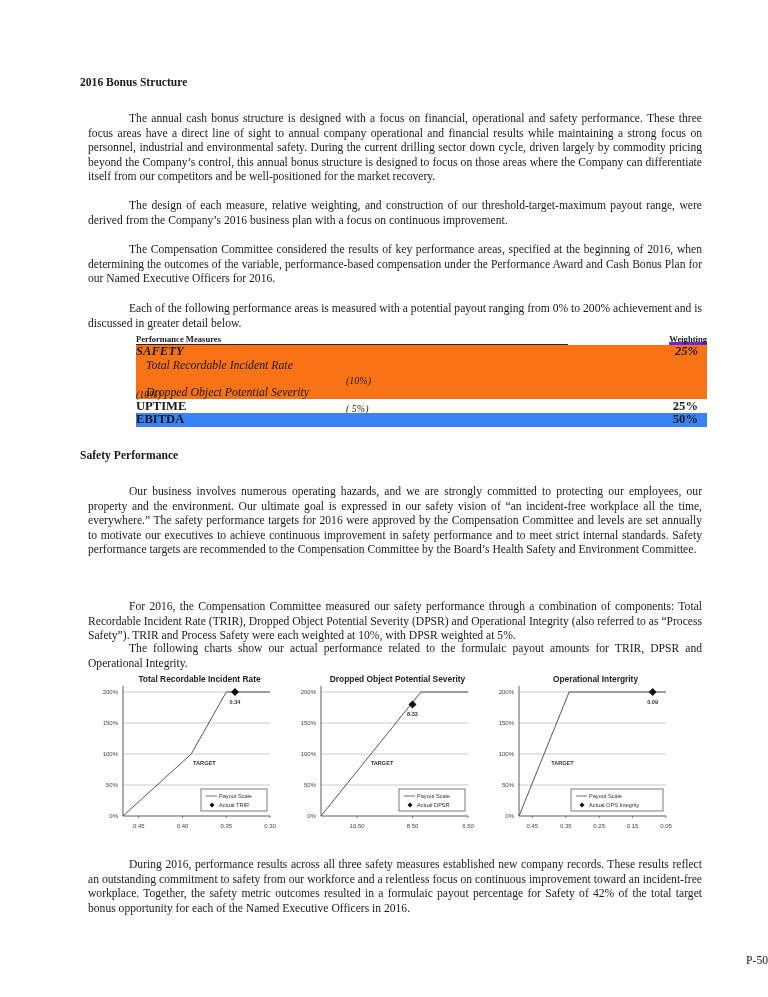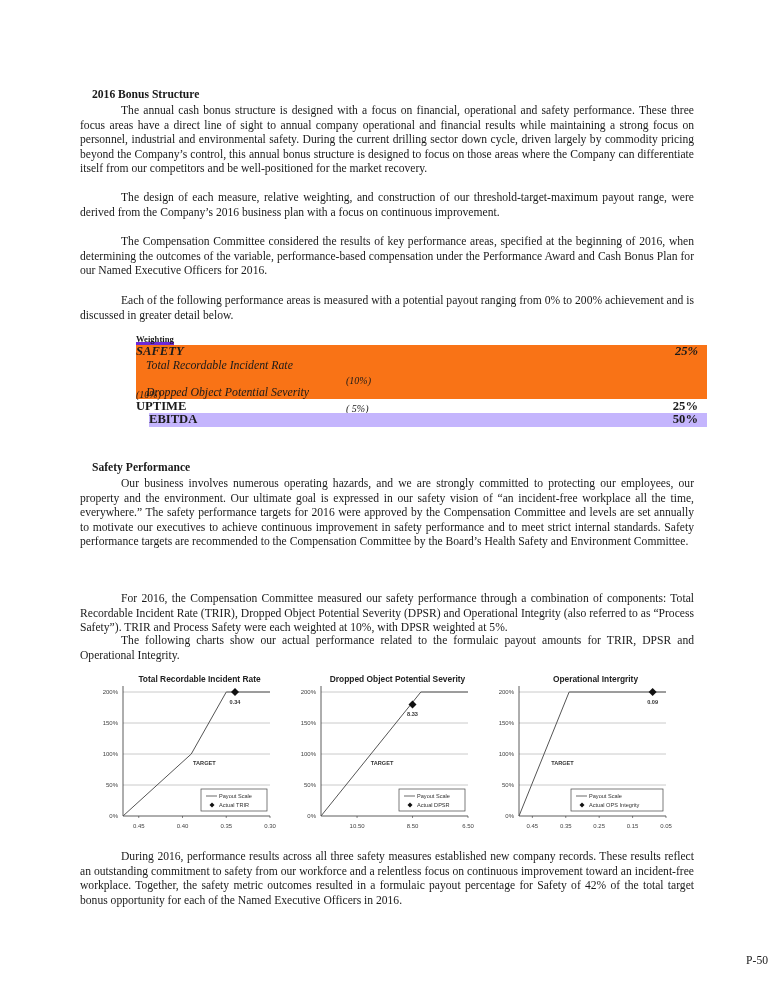--- a/index.html
+++ b/index.html
@@ -1,27 +1,27 @@
 <!DOCTYPE html>
 <html><head>
 <meta charset="utf-8">
 <style>
   html, body { margin: 0; padding: 0; background: #ffffff; }
   body { width: 768px; height: 997px; position: relative; overflow: hidden;
          font-family: "Liberation Serif", serif; color: #1a1a1a; }
   .page { position: absolute; left: 80px; top: 0; width: 614px; }
-  h2 { font-size: 11.6px; font-weight: bold; margin: 12px; position: absolute; left: 0; }
-  p.para { font-size: 11.6px; line-height: 14.6px; margin: 0; text-align: justify;
+  h2 { font-size: 11.6px; font-weight: bold; margin: 0; position: absolute; left: 0; }
+  p.para { font-size: 11.6px; line-height: 14.6px; margin: 8px; text-align: justify;
            text-indent: 41px; position: absolute; left: 0; width: 614px; }
   .table { position: absolute; left: 56px; top: 334px; width: 571px; font-size: 11.6px; }
   .thead { display: flex; justify-content: space-between; font-size: 8.6px; font-weight: bold; height: 11px; }
   .thead .h1 { border-bottom: 1px solid #222; width: 432px; }
   .thead .h2 { border-bottom: 3px solid #6d28d9; }
   .row { display: flex; height: 13.6px; align-items: center; position: relative; }
-  .row.shade { background: #c4b5fd; margin-left: 13px; }
+  .row.shade { background: #3b82f6; }
   .row .label { font-weight: bold; font-size: 12.6px; }
   .row .sub { padding-left: 10px; width: 200px; font-size: 11.8px; }
   .row .subw { width: 60px; font-size: 10px; margin-top: 31px; }
   .row .w { position: absolute; right: 9px; font-weight: bold; font-size: 12.6px; }
   .safety-block { background: #f97316; font-style: italic; }
   .chart { position: absolute; font-family: "Liberation Sans", sans-serif; }
   .chart svg { overflow: visible; }
   .footer { position: absolute; left: 0; width: 768px; top: 954px; text-align: right; font-size: 11.6px; }
 </style>
 </head>
@@ -29,20 +29,21 @@
 
 <div class="page">
   <h2 style="top:76px">2016 Bonus Structure</h2>
   <p class="para" style="top:104px">The annual cash bonus structure is designed with a focus on financial, operational and safety performance. These three focus areas have a direct line of sight to annual company operational and financial results while maintaining a strong focus on personnel, industrial and environmental safety. During the current drilling sector down cycle, driven largely by commodity pricing beyond the Company’s control, this annual bonus structure is designed to focus on those areas where the Company can differentiate itself from our competitors and be well-positioned for the market recovery.</p>
   <p class="para" style="top:191px">The design of each measure, relative weighting, and construction of our threshold-target-maximum payout range, were derived from the Company’s 2016 business plan with a focus on continuous improvement.</p>
   <p class="para" style="top:235px">The Compensation Committee considered the results of key performance areas, specified at the beginning of 2016, when determining the outcomes of the variable, performance-based compensation under the Performance Award and Cash Bonus Plan for our Named Executive Officers for 2016.</p>
   <p class="para" style="top:294px">Each of the following performance areas is measured with a potential payout ranging from 0% to 200% achievement and is discussed in greater detail below.</p>
 
   <div class="table">
     <div class="thead">
+      <span class="h1">Performance Measures</span>
       <span class="h2">Weighting</span>
     </div>
     <div class="safety-block">
       <div class="row">
         <span class="label">SAFETY</span>
         <span class="w">25%</span>
       </div>
       <div class="row">
         <span class="sub">Total Recordable Incident Rate</span>
         <span class="subw">(10%)</span>

